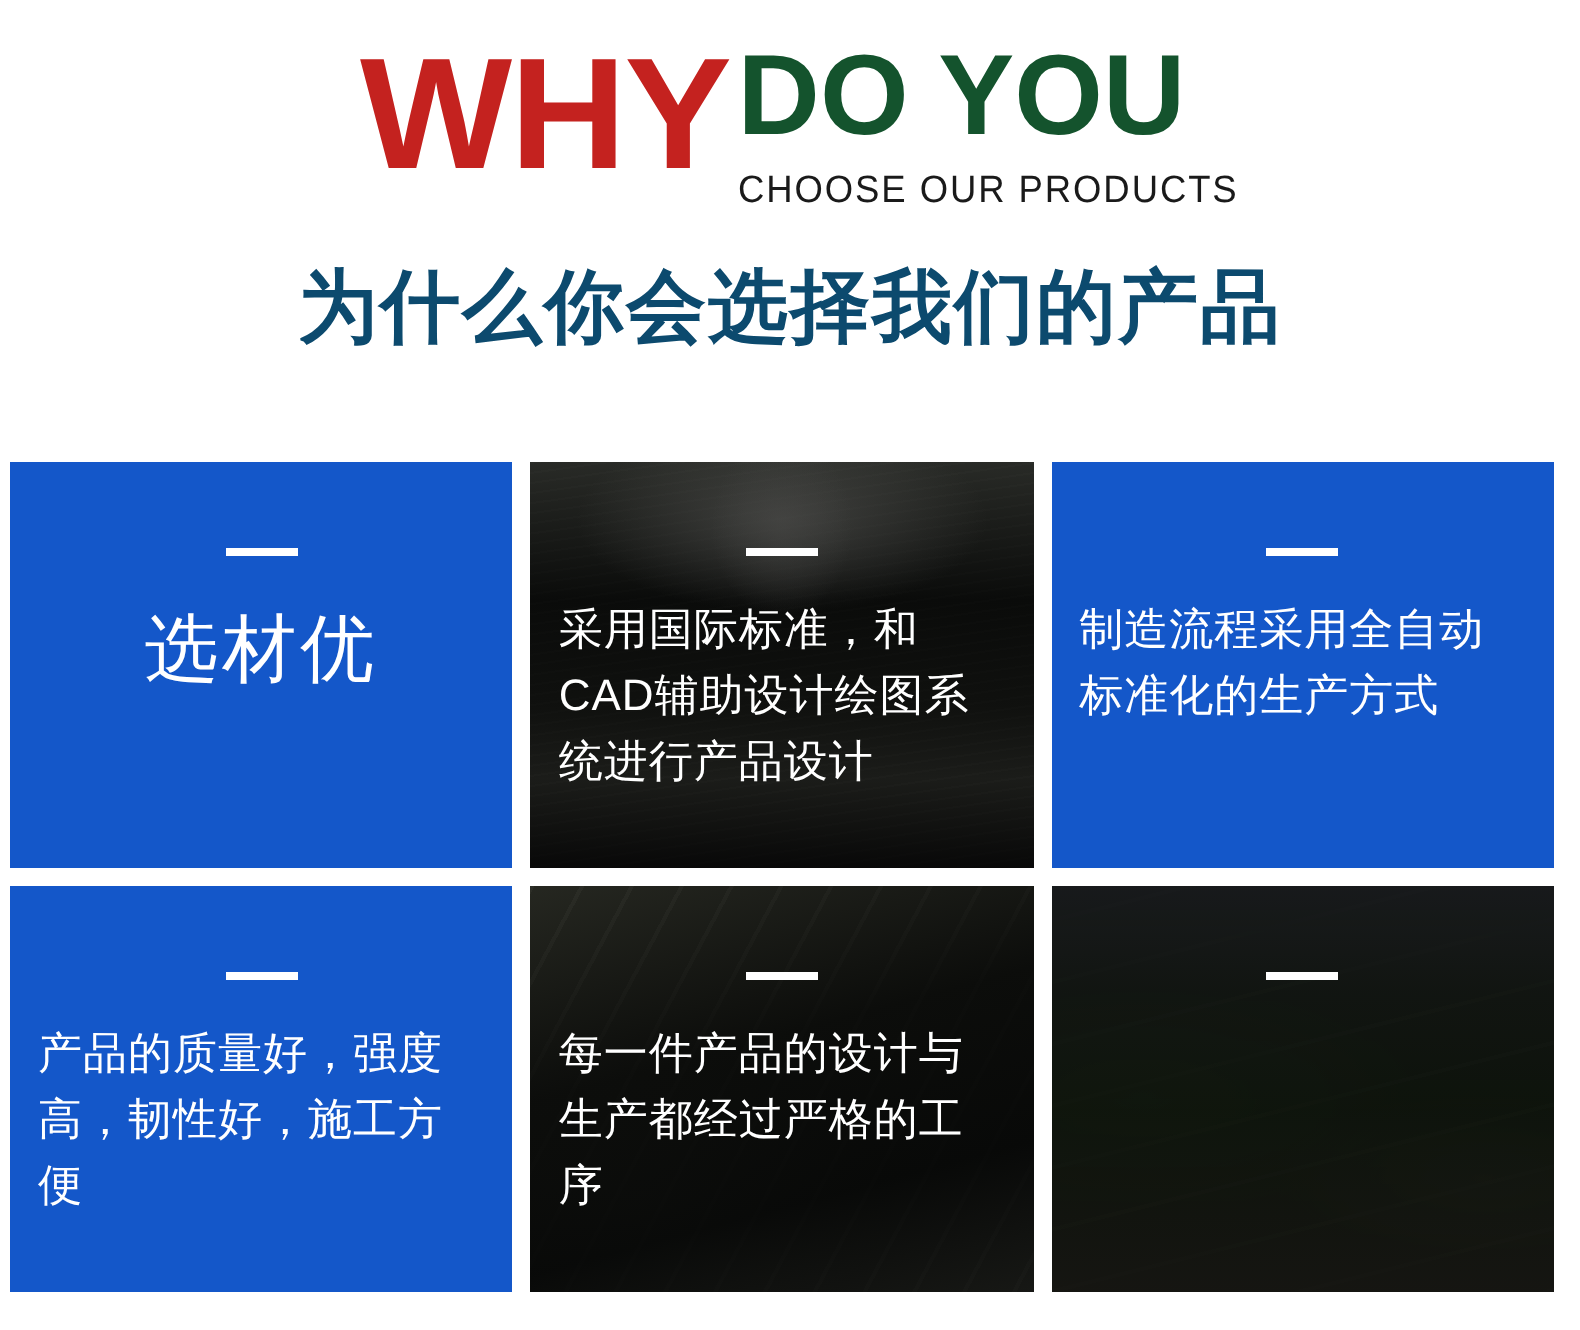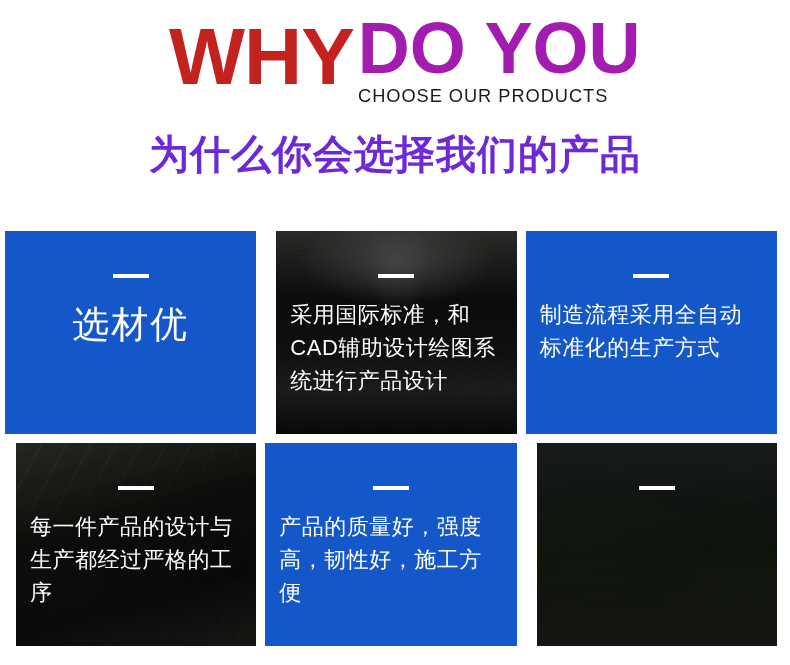--- a/index.html
+++ b/index.html
@@ -47,23 +47,23 @@
   }
   .right-stack {
     display: inline-block;
     vertical-align: top;
     text-align: left;
     margin-left: 7px;
     padding-top: 6px;
   }
   .word-doyou {
     display: block;
-    font-size: 72px;
+    font-size: 57px;
     font-weight: bold;
-    color: #a21caf;
+    color: #14532d;
     line-height: 57px;
     letter-spacing: 0px;
   }
   .word-choose {
     display: block;
     font-size: 19px;
     font-weight: normal;
     color: #1a1a1a;
     line-height: 26px;
     letter-spacing: 1.0px;
@@ -72,21 +72,21 @@
     transform-origin: left center;
   }
   .subtitle {
     position: absolute;
     left: 0;
     top: 128px;
     width: 790px;
     text-align: center;
     font-size: 40px;
     font-weight: bold;
-    color: #6d28d9;
+    color: #0c4a6e;
     letter-spacing: 1px;
     line-height: 52px;
     white-space: nowrap;
   }
 
   
   .grid {
     position: absolute;
     left: 5px;
     top: 231px;
@@ -99,21 +99,21 @@
   }
   .cell {
     position: relative;
     overflow: hidden;
     display: flex;
     flex-direction: column;
     align-items: center;
     justify-content: flex-start;
   }
   .cell.blue { background: #1457C9; }
-  .cell.photo { background: #0a0a0a; margin-left: 11px; }
+  .cell.photo { background: #0a0a0a; }
 
   
   .photo-a::before {
     content: "";
     position: absolute;
     inset: 0;
     background:
       radial-gradient(ellipse 60% 34% at 50% 14%, rgba(92,92,90,0.55) 0%, rgba(0,0,0,0) 68%),
       linear-gradient(180deg, rgba(46,48,44,0.85) 0%, rgba(10,11,10,0.9) 34%, rgba(16,17,15,0.9) 60%, rgba(30,31,28,0.85) 78%, rgba(8,8,8,0.95) 100%),
       repeating-linear-gradient(172deg, rgba(120,120,115,0.16) 0px, rgba(120,120,115,0.16) 1px, rgba(0,0,0,0) 1px, rgba(0,0,0,0) 5px),
@@ -205,26 +205,26 @@
   <div class="cell photo photo-a">
     <div class="divider"></div>
     <div class="cell-text">采用国际标准，和CAD辅助设计绘图系统进行产品设计</div>
   </div>
 
   <div class="cell blue">
     <div class="divider"></div>
     <div class="cell-text">制造流程采用全自动标准化的生产方式</div>
   </div>
 
+  <div class="cell blue">
+    <div class="divider"></div>
+    <div class="cell-text">产品的质量好，强度高，韧性好，施工方便</div>
+  </div>
+
   <div class="cell photo photo-b">
     <div class="divider"></div>
     <div class="cell-text">每一件产品的设计与生产都经过严格的工序</div>
   </div>
 
-  <div class="cell blue">
-    <div class="divider"></div>
-    <div class="cell-text">产品的质量好，强度高，韧性好，施工方便</div>
-  </div>
-
   <div class="cell photo photo-c">
     <div class="divider"></div>
   </div>
 </div>
 
 </body></html>

